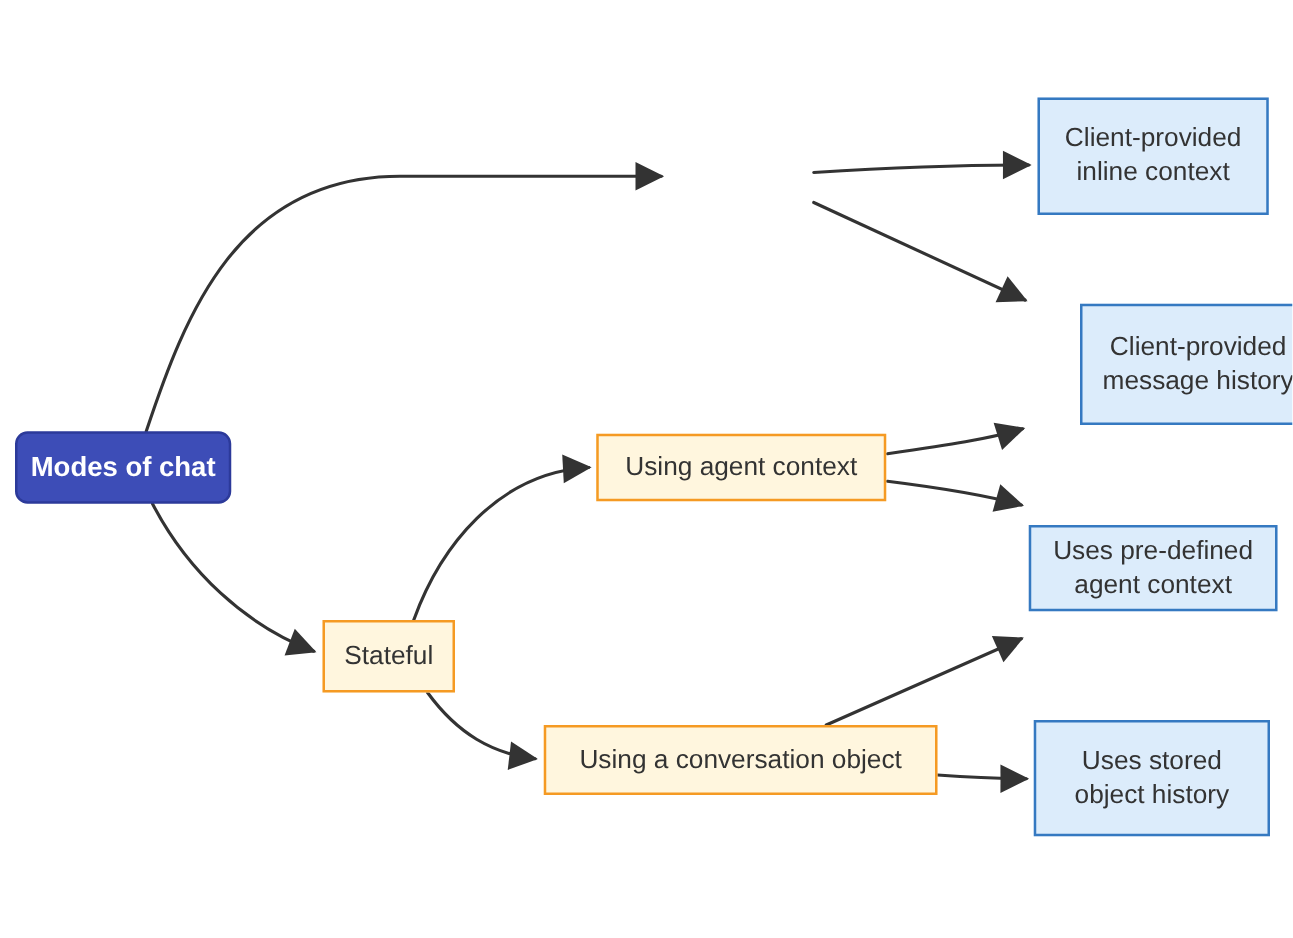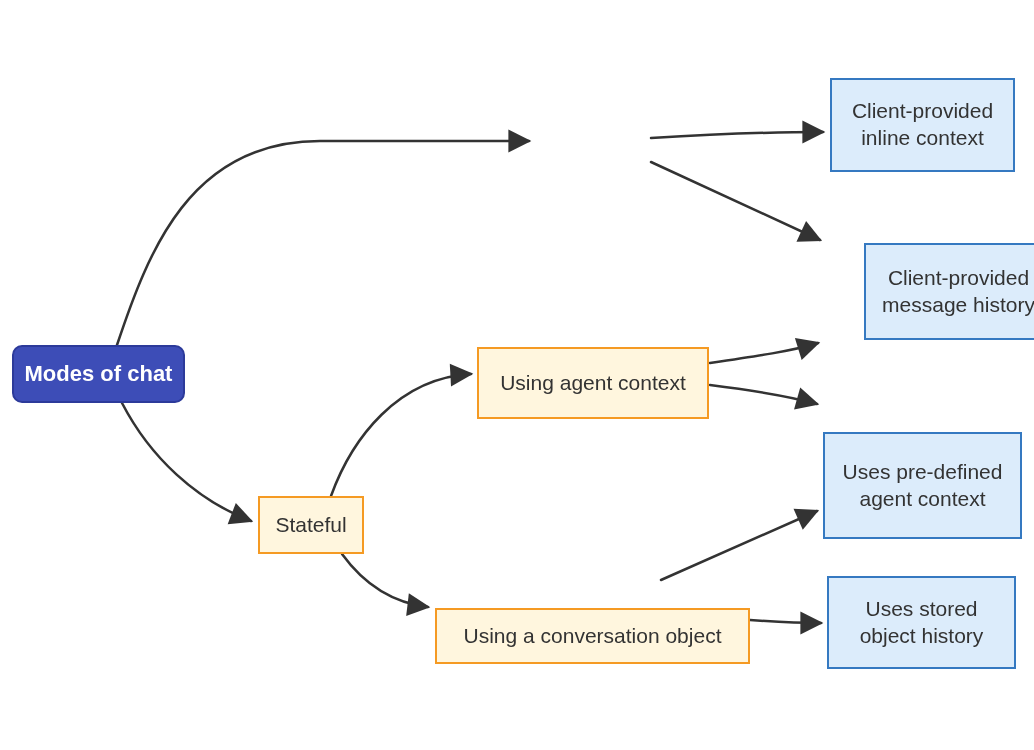--- a/index.html
+++ b/index.html
@@ -56,25 +56,25 @@
     border: 2px solid var(--branch-border, #F59A23);
   }
   .node.leaf {
     background: var(--leaf-fill, #DCECFB);
     border: 2px solid var(--leaf-border, #3579C1);
   }
   
   .n-root        { left: 12px;  top: 345px; width: 173px; height: 58px; }
   .n-stateless   { left: 535px; top: 113px; width: 116px; height: 55px; }
   .n-stateful    { left: 258px; top: 496px; width: 106px; height: 58px; text-align: center; }
-  .n-agent-ctx   { left: 477px; top: 347px; width: 232px; height: 72px; }
-  .n-conversation{ left: 435px; top: 580px; width: 315px; height: 56px; margin-top: 28px; }
+  .n-agent-ctx   { left: 477px; top: 347px; width: 232px; height: 54px; }
+  .n-conversation{ left: 435px; top: 580px; width: 315px; height: 56px; }
   .n-inline-ctx  { left: 830px; top: 78px;  width: 185px; height: 94px; }
   .n-msg-history { left: 864px; top: 243px; width: 189px; height: 97px; }
-  .n-predef-ctx  { left: 823px; top: 432px; width: 199px; height: 107px; }
+  .n-predef-ctx  { left: 823px; top: 420px; width: 199px; height: 69px; }
   .n-stored-hist { left: 827px; top: 576px; width: 189px; height: 93px; }
 </style>
 </head>
 <body>
 
 <div class="canvas">
 
   <svg class="edges" viewBox="0 0 1034 750" xmlns="http://www.w3.org/2000/svg">
     <defs>
       <marker id="arrowhead" viewBox="0 0 12 12" refX="10" refY="6" markerWidth="11" markerHeight="11" orient="auto">

